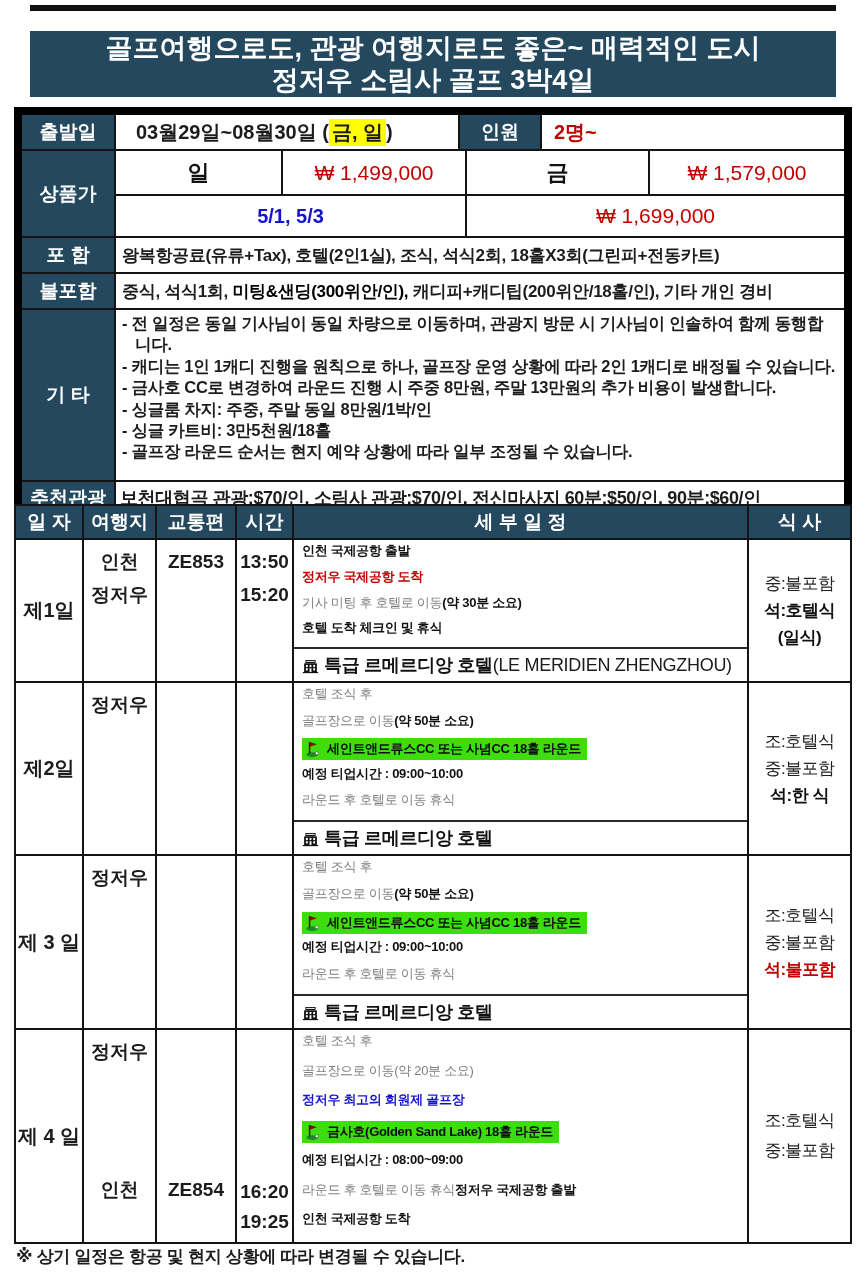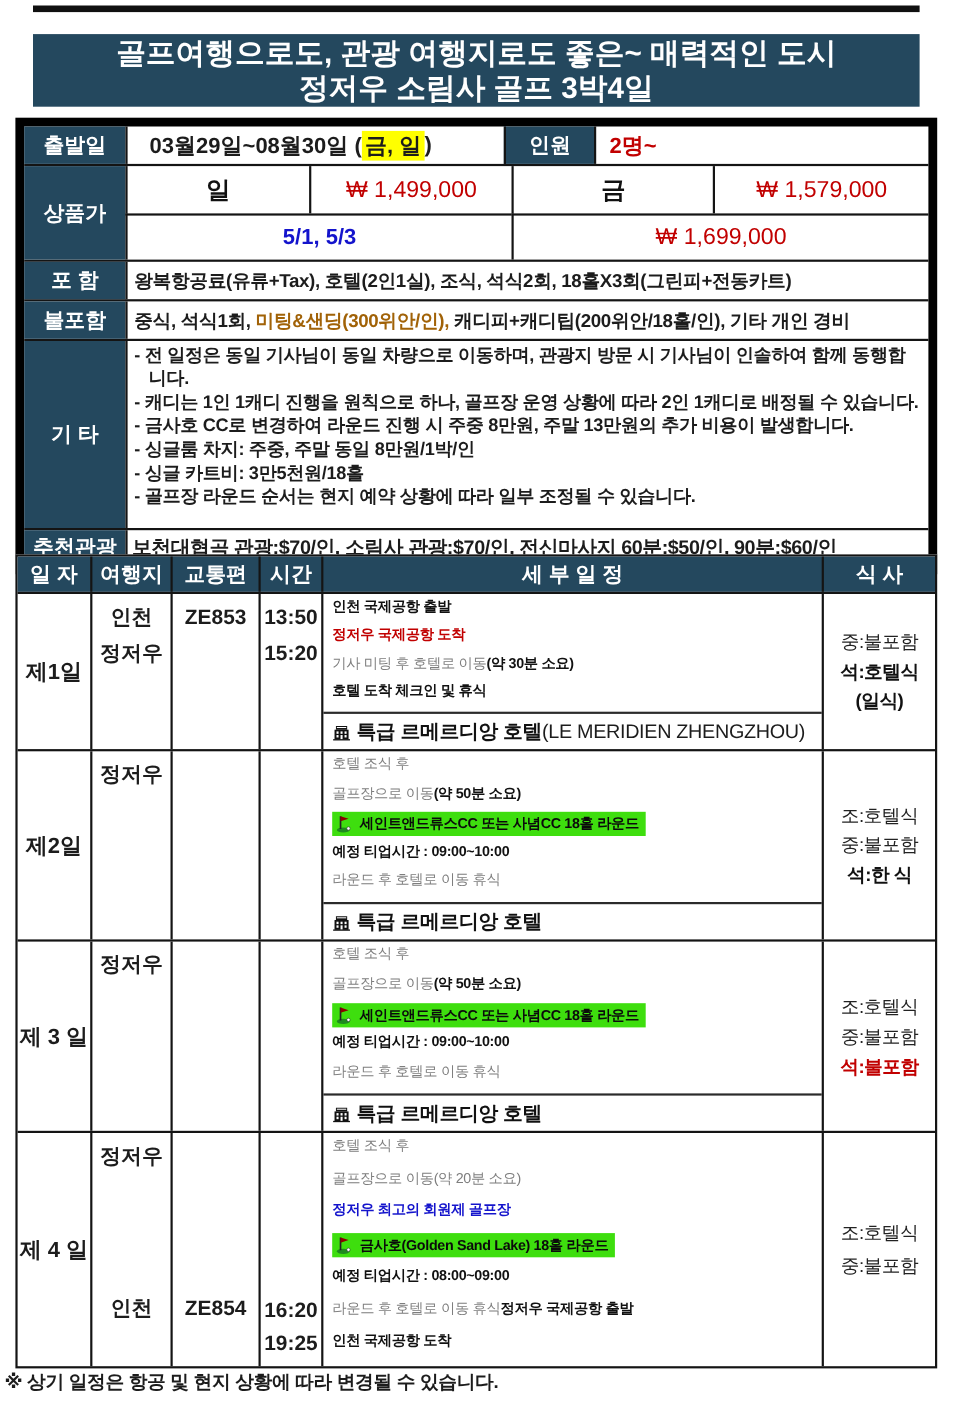--- a/index.html
+++ b/index.html
@@ -36,21 +36,21 @@
   .price-grid > .p-lab{border-left:none;}
   .day-name{font-weight:700;font-size:22px;color:#111;}
   .price-val{font-weight:400;font-size:21px;color:#c10000;}
   .date-val{font-weight:700;font-size:20px;color:#1414cc;}
 
   .row-inc,.row-exc,.row-etc,.row-tour{display:grid;grid-template-columns:92px 1fr;border-top:2px solid #141414;}
   .row-inc{height:36px;} .row-exc{height:36px;} .row-etc{height:172px;} .row-tour{height:34px;}
   .row-inc > div:last-child,.row-exc > div:last-child,.row-tour > div:last-child{border-left:2px solid #141414;}
   .row-etc > div:last-child{border-left:2px solid #141414;}
   .inc-text,.exc-text{font-weight:700;font-size:17px;letter-spacing:-0.3px;padding:0 6px;}
-  .exc-red{color:#a16207;}
+  .exc-red{color:#000000;}
   .etc-body{padding:3px 6px 0 6px;}
   .etc-item{font-weight:700;font-size:16.5px;line-height:21.4px;letter-spacing:-0.3px;
     padding-left:13px;text-indent:-13px;}
   .tour-text{font-weight:700;font-size:18px;letter-spacing:-0.4px;padding:0 4px;}
 
   
   .itin-table{position:absolute;left:14px;top:504px;width:838px;border:2px solid #141414;background:#fff;}
   .itin-header{display:grid;grid-template-columns:66px 73px 80px 57px 455px 1fr;height:32px;background:#24485e;}
   .itin-header > div{color:#fff;font-weight:700;font-size:19px;display:flex;align-items:center;justify-content:center;border-left:2px solid #141414;}
   .itin-header > div:first-child{border-left:none;}
@@ -82,21 +82,21 @@
   .hl-green{background:#3ede0e;display:inline-flex;align-items:center;padding:2px 6px 2px 2px;}
   .hl-green .s-bold,.hl-green .s-plain{font-weight:700;color:#0b0b0b;}
 
   .meal-cell{display:flex;flex-direction:column;justify-content:center;align-items:center;}
   .meal-line{line-height:27px;font-size:17px;letter-spacing:-0.5px;text-align:center;}
   .d4 .meal-line{line-height:30px;}
   .m-plain{font-weight:400;color:#222;}
   .m-bold{font-weight:700;color:#111;}
   .m-red-bold{font-weight:700;color:#c10000;}
 
-  .footer-note{position:absolute;left:4px;top:1245px;font-weight:700;font-size:17px;letter-spacing:-0.3px;}
+  .footer-note{position:absolute;left:16px;top:1245px;font-weight:700;font-size:17px;letter-spacing:-0.3px;}
 </style>
 </head>
 <body>
 
 <div id="doc">
 
   <div class="top-rule"></div>
 
   <div class="title-banner">
     <div>골프여행으로도, 관광 여행지로도 좋은~ 매력적인 도시</div>

